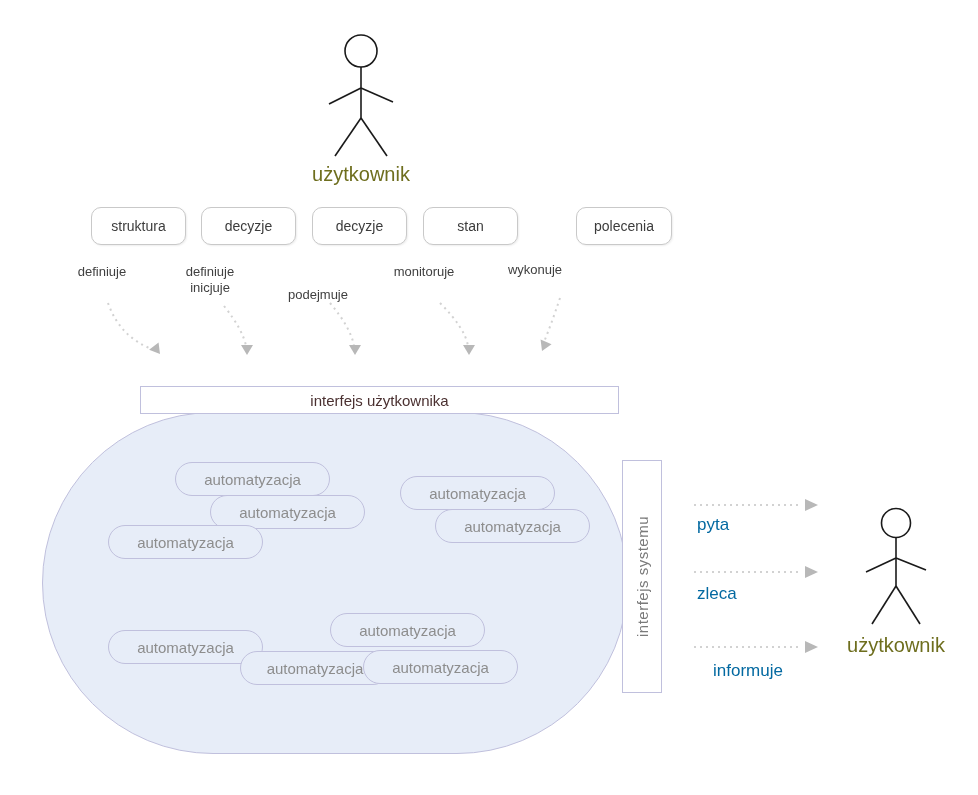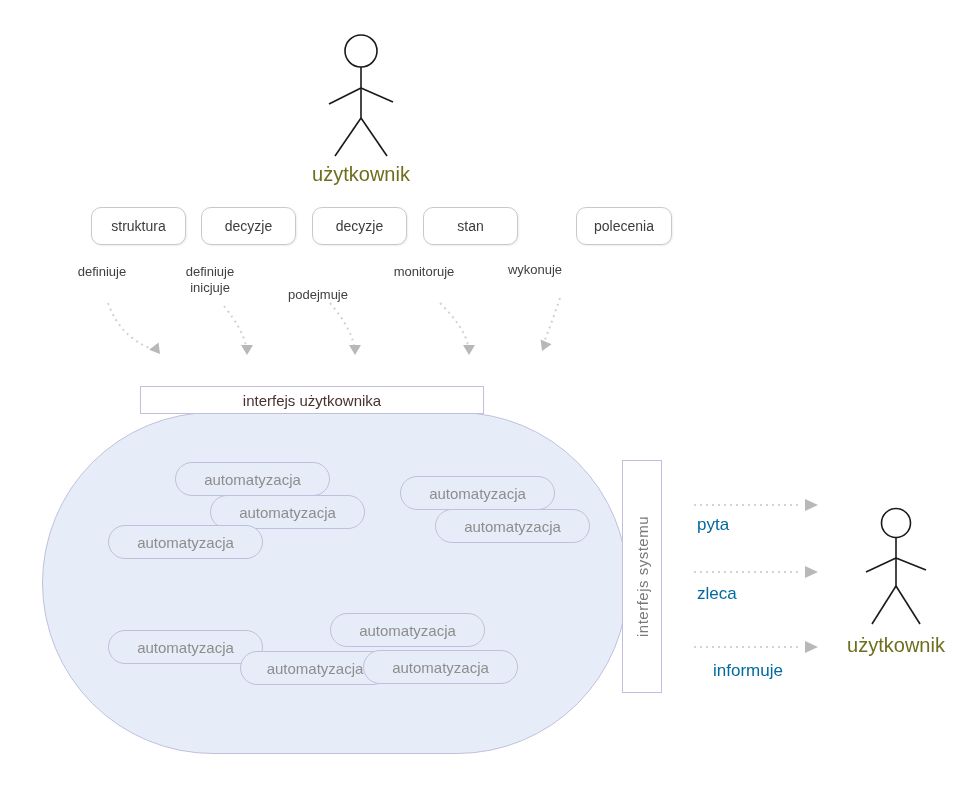--- a/index.html
+++ b/index.html
@@ -14,21 +14,21 @@
     display:flex; align-items:center; justify-content:center;
     font-size:14px; color:#3c3c3c;
     box-shadow:1px 1px 2px rgba(0,0,0,0.07);
     z-index:2;
   }
   .edge-label {
     position:absolute; font-size:13px; color:#404040;
     text-align:center; white-space:pre-line; line-height:1.25; z-index:2;
   }
   .ui-box {
-    position:absolute; left:140px; top:386px; width:344px; height:28px;
+    position:absolute; left:140px; top:386px; width:479px; height:28px;
     background:#fff; border:1px solid var(--purple-border,#bcbcdc);
     display:flex; align-items:center; justify-content:center;
     font-size:15px; color:var(--ui-label,#4a3030); z-index:4;
   }
   .blob {
     position:absolute; left:42px; top:412px; width:586px; height:342px;
     border-radius:171px; background:var(--blob-fill,#e7edf8);
     border:1px solid var(--purple-border,#c3c3de); z-index:1;
   }
   .pill {

